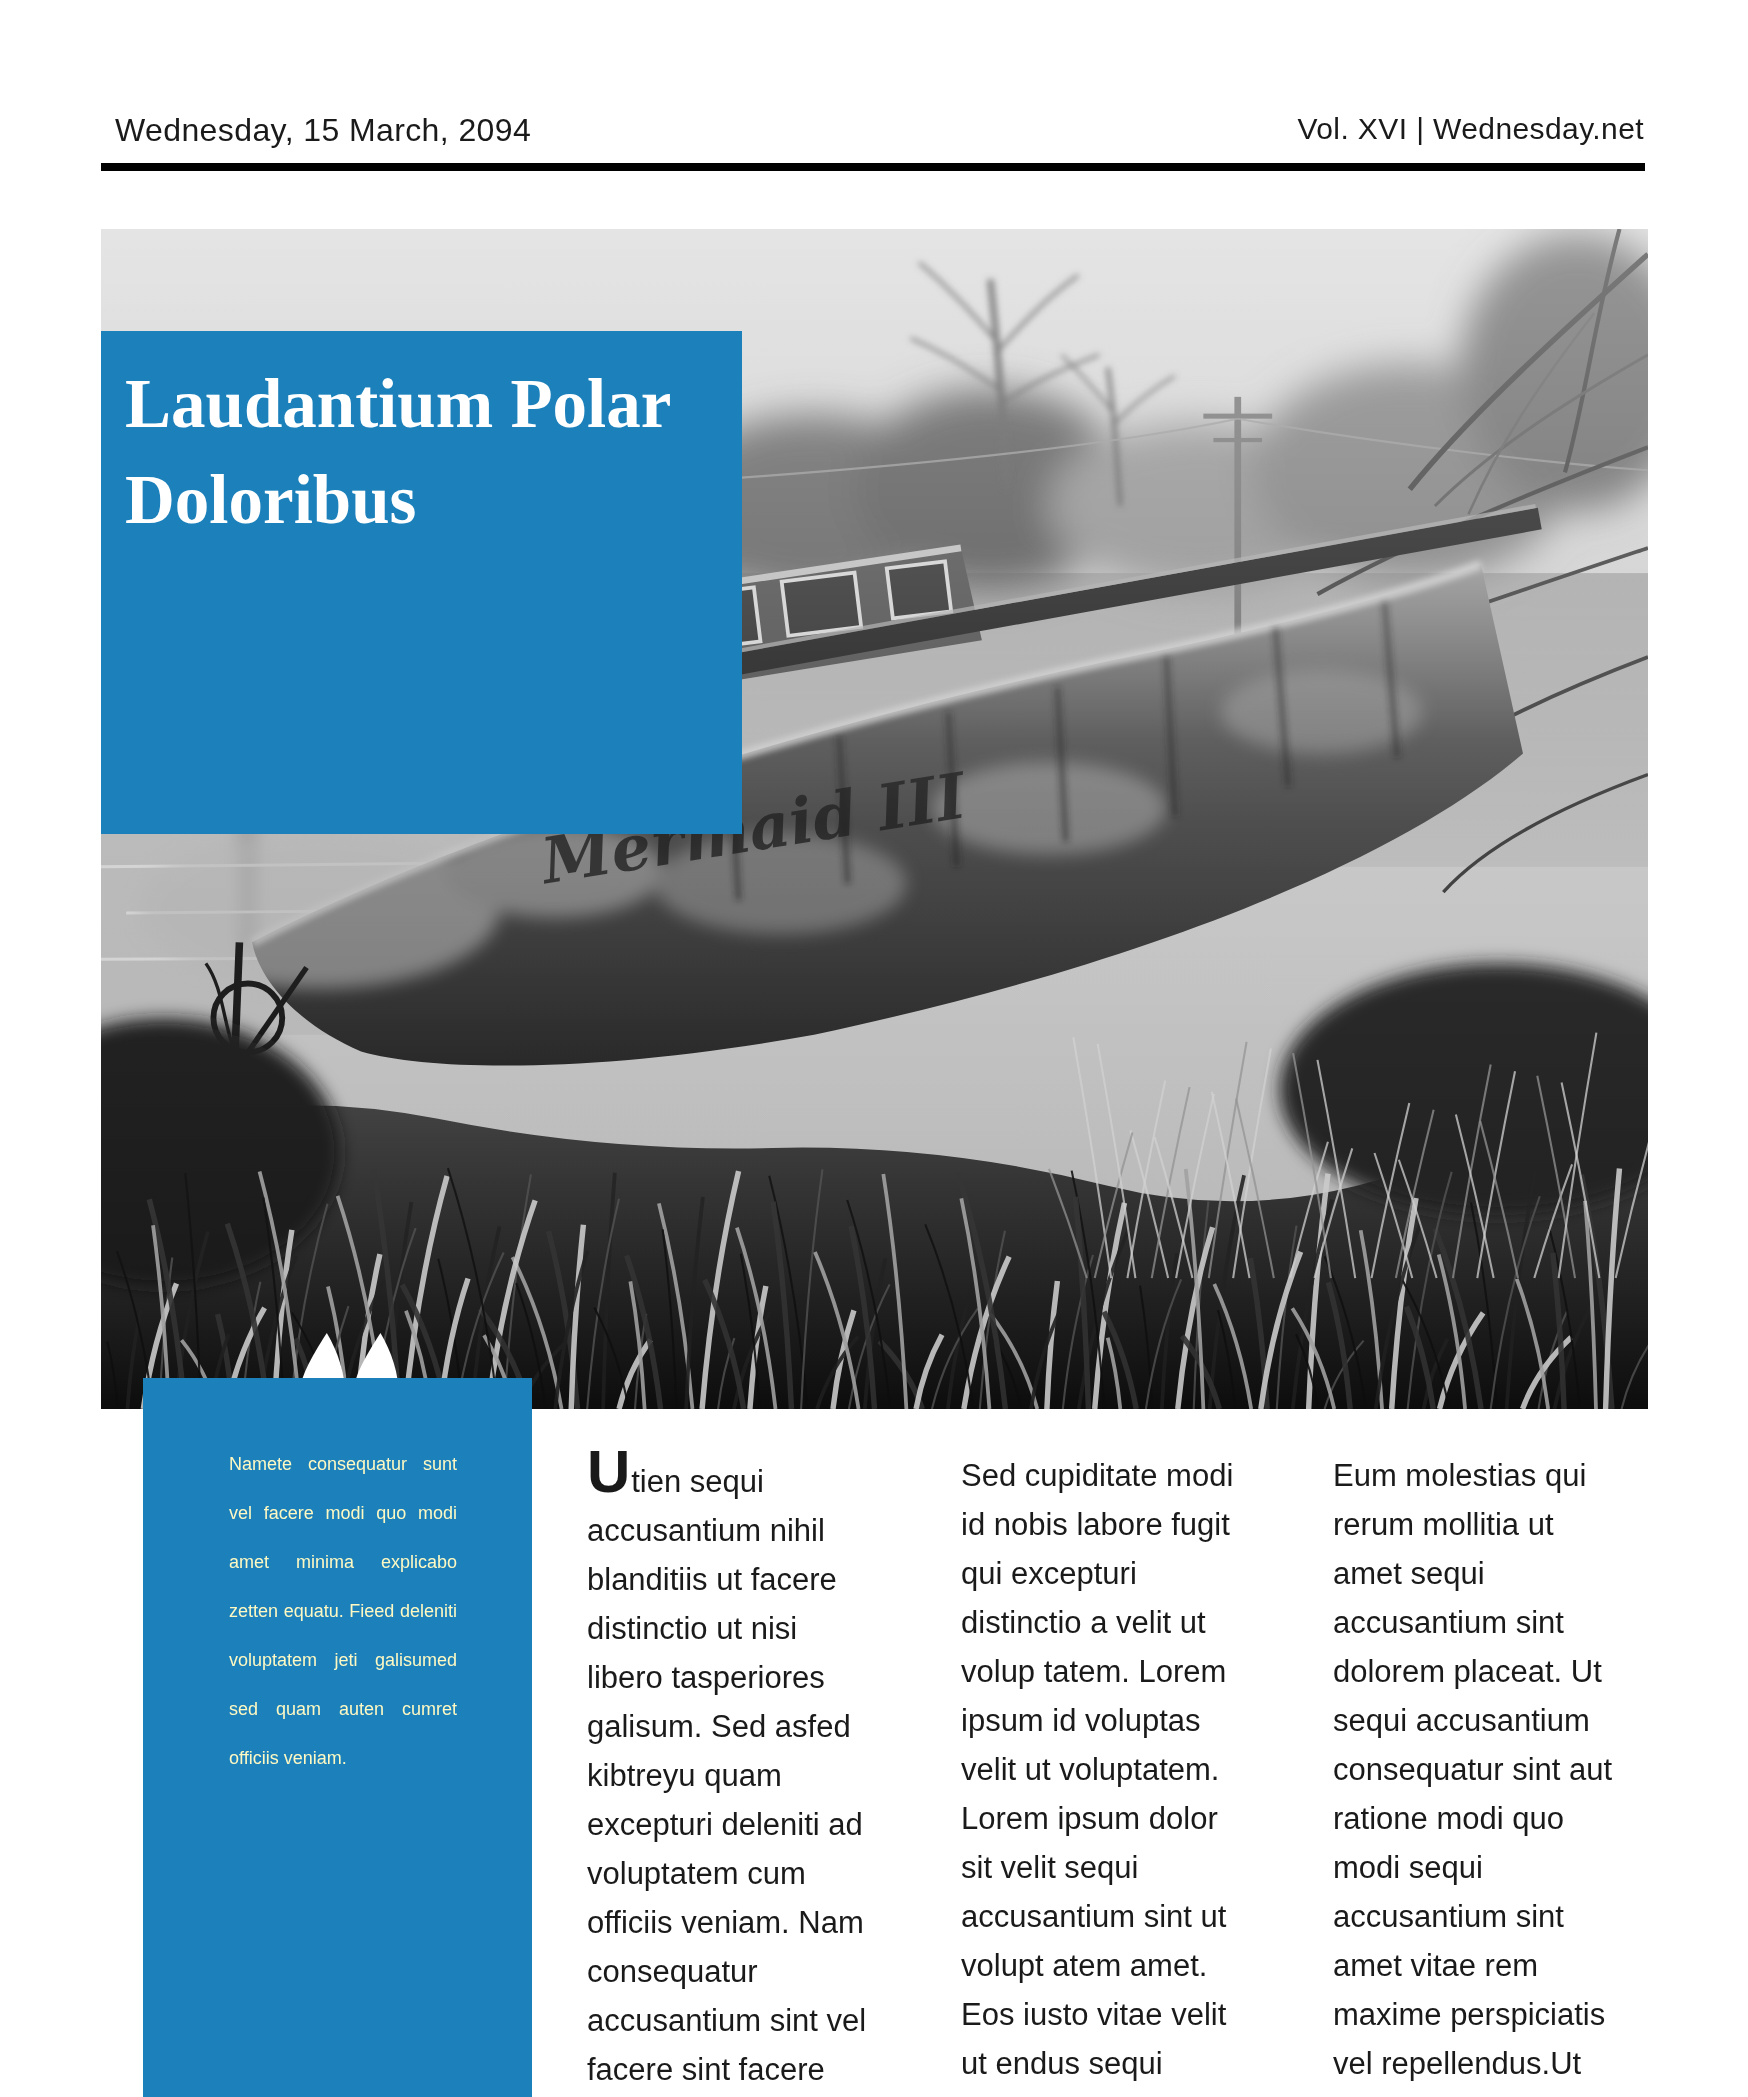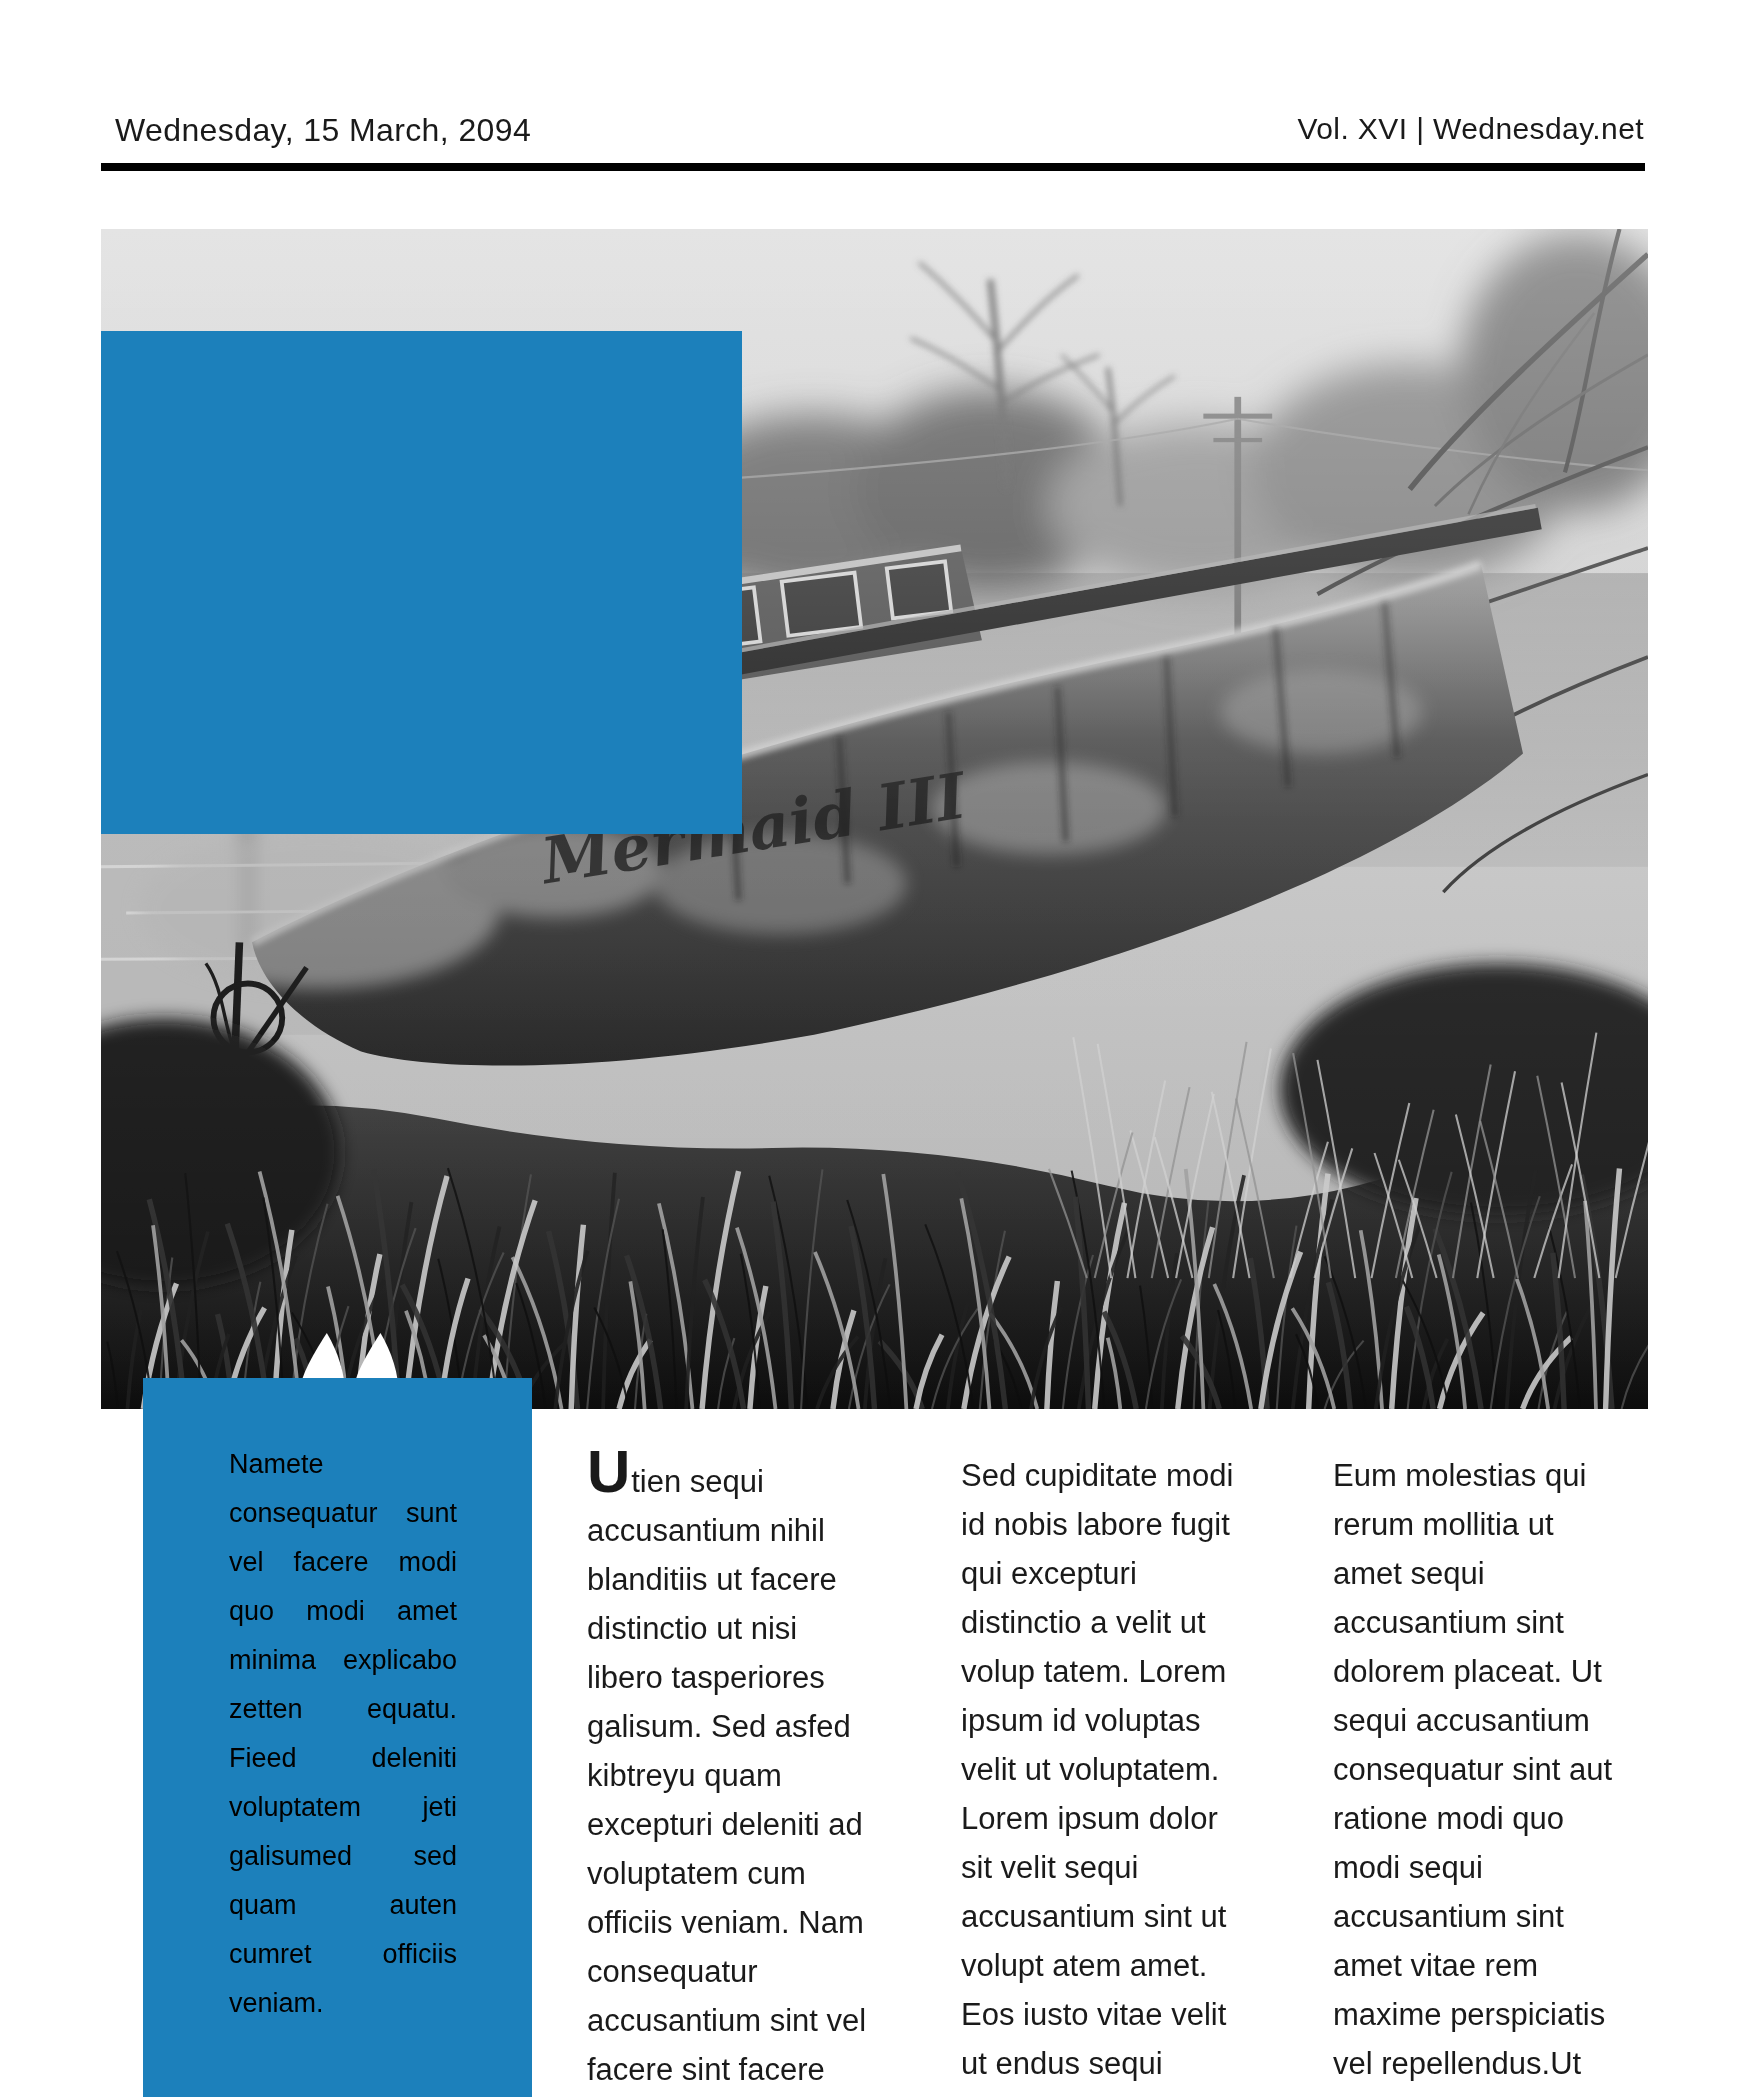--- a/index.html
+++ b/index.html
@@ -18,21 +18,21 @@
 
   
   .title-box{position:absolute;left:101px;top:331px;width:641px;height:503px;
              background:var(--accent);box-sizing:border-box;padding:25px 25px 0 24px;color:#fff;}
   .title{font-family:"Liberation Serif",serif;font-weight:700;font-size:69px;line-height:96px;margin:0;}
   .subtitle{font-size:28.5px;line-height:60px;margin-top:14.3px;}
 
   
   .quote-box{position:absolute;left:143px;top:1378px;width:389px;height:751px;
              background:var(--accent);box-sizing:border-box;padding:62px 75px 0 86px;}
-  .quote-text{color:#000000;font-size:27px;line-height:49px;text-align:justify;}
+  .quote-text{color:#fef9c3;font-size:18px;line-height:49px;text-align:justify;}
   .quote-mark{position:absolute;left:294px;top:1333px;width:105px;height:88px;}
 
   
   .col{position:absolute;top:1451px;font-size:31px;line-height:49px;text-align:left;}
   .col-1{left:587px;width:282px;}
   .col-2{left:961px;width:288px;}
   .col-3{left:1333px;width:290px;}
   .dropcap{font-size:60px;line-height:42px;font-weight:700;letter-spacing:0.8px;}
 </style>
 </head>
@@ -360,20 +360,21 @@
             <path d="M2466,2500 q-40,-279 -90,-558" stroke="#cfcfcf" stroke-width="5" fill="none" opacity="0.75"></path>
             <path d="M2563,2500 q40,-219 90,-439" stroke="#cfcfcf" stroke-width="5" fill="none" opacity="0.75"></path>
           </g>
       </g>
 
       <rect x="0" y="0" width="3688" height="2812" fill="url(#gFog)"></rect>
     </svg>
   </div>
 
   <div class="title-box">
+    <div class="title">Laudantium Polar Doloribus</div>
   </div>
 
   <svg class="quote-mark" viewBox="0 0 250 210">
     <path d="M78,0 C38,62 12,110 12,152 a55,55 0 1 0 110,0 C122,96 104,44 78,0 Z" fill="#ffffff"></path>
     <path d="M206,0 C166,62 140,110 140,152 a55,55 0 1 0 110,0 C250,96 232,44 206,0 Z" fill="#ffffff"></path>
   </svg>
   <div class="quote-box">
     <div class="quote-text">Namete consequatur sunt vel facere modi quo modi amet minima explicabo zetten equatu. Fieed deleniti voluptatem jeti galisumed sed quam auten cumret officiis veniam.</div>
   </div>
 

